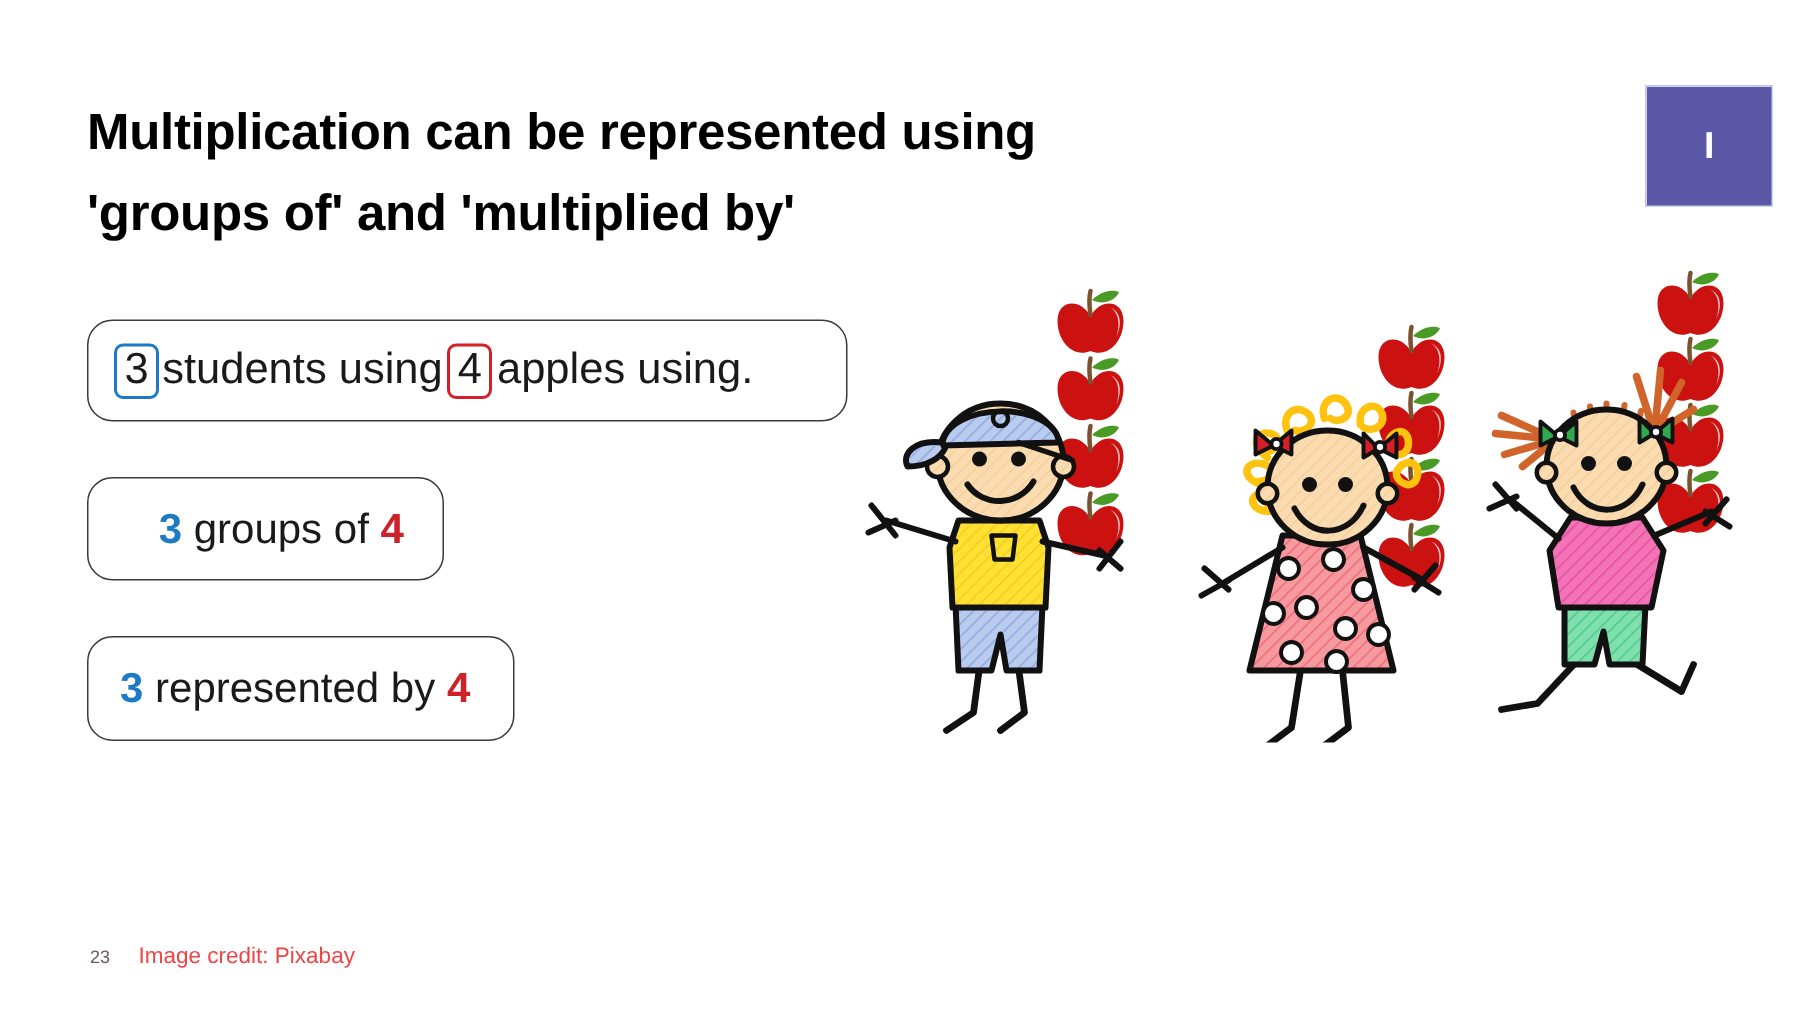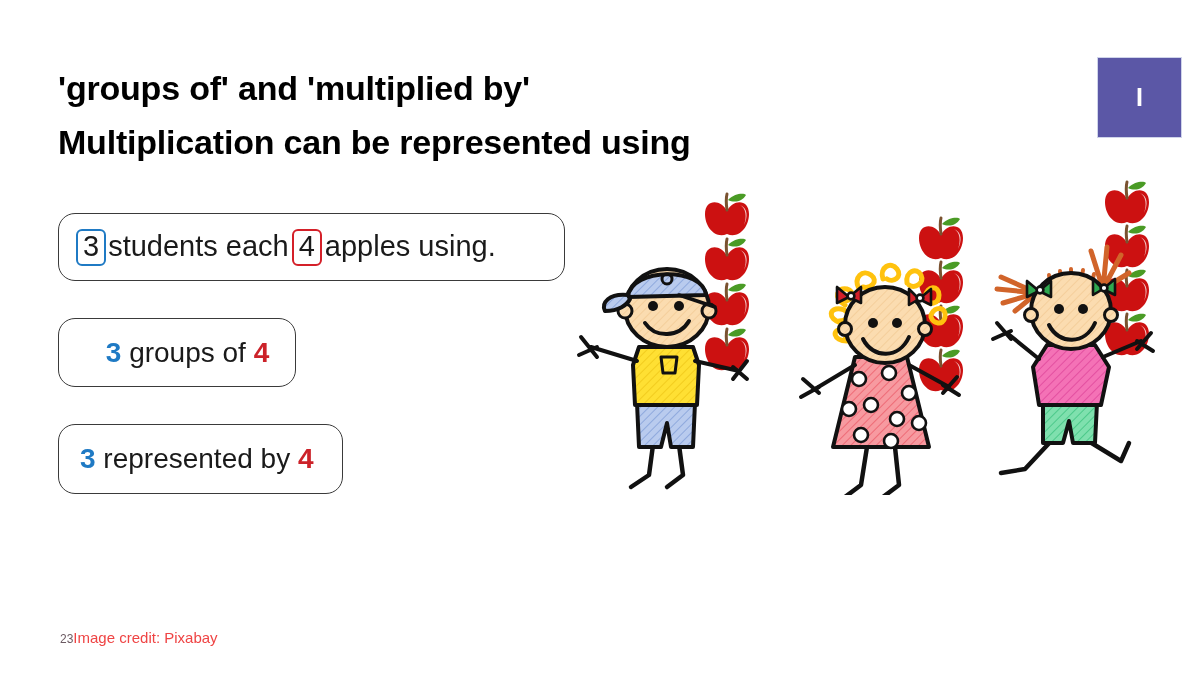--- a/index.html
+++ b/index.html
@@ -110,21 +110,21 @@
   .num-blue { color: #1F7AC4; font-weight: bold; }
   .num-red  { color: #CC2229; font-weight: bold; }
 
   
   .footer {
     position: absolute;
     left: 60px;
     top: 629px;
     display: flex;
     align-items: baseline;
-    gap: 0;
+    gap: 19px;
   }
   .footer-number {
     font-size: 12px;
     color: #6b5a62;
   }
   .footer-credit {
     font-size: 15px;
     color: #ef4444;
   }
 
@@ -134,30 +134,30 @@
     left: 575px;
     top: 175px;
     width: 600px;
     height: 320px;
   }
 </style>
 </head>
 <body>
 
 <div class="slide-title">
+  <span class="title-line">Multiplication can be represented using</span>
   <span class="title-line">'groups of' and 'multiplied by'</span>
-  <span class="title-line">Multiplication can be represented using</span>
 </div>
 
 <div class="badge">
   <span class="badge-label">I</span>
 </div>
 
 <div class="stmt-box" id="box-sentence">
-  <span class="stmt-text sentence-text"><span class="num-chip blue">3</span><span>students each</span><span class="num-chip red">4</span><span>apples using.</span></span>
+  <span class="stmt-text sentence-text"><span class="num-chip blue">3</span><span>students using</span><span class="num-chip red">4</span><span>apples using.</span></span>
 </div>
 
 <div class="stmt-box" id="box-groups">
   <span class="stmt-text"><span class="num-blue">3</span><span>&nbsp;</span><span>groups of</span><span>&nbsp;</span><span class="num-red">4</span></span>
 </div>
 
 <div class="stmt-box" id="box-multiplied">
   <span class="stmt-text"><span class="num-blue">3</span><span>&nbsp;</span><span>represented by</span><span>&nbsp;</span><span class="num-red">4</span></span>
 </div>
 

